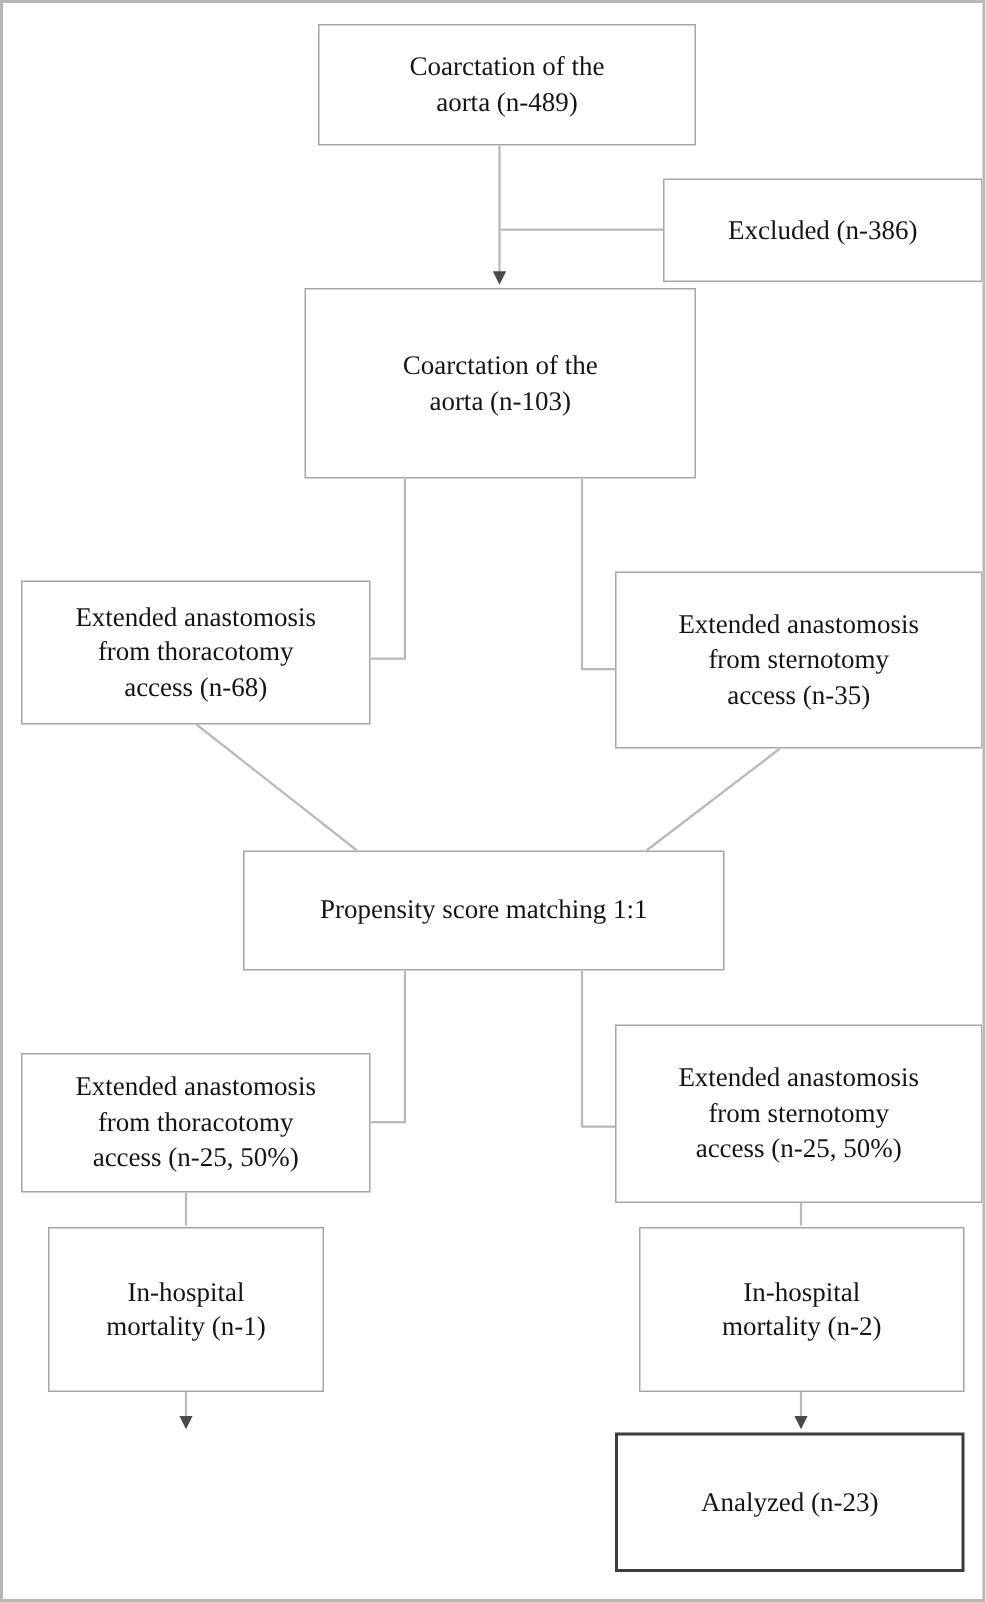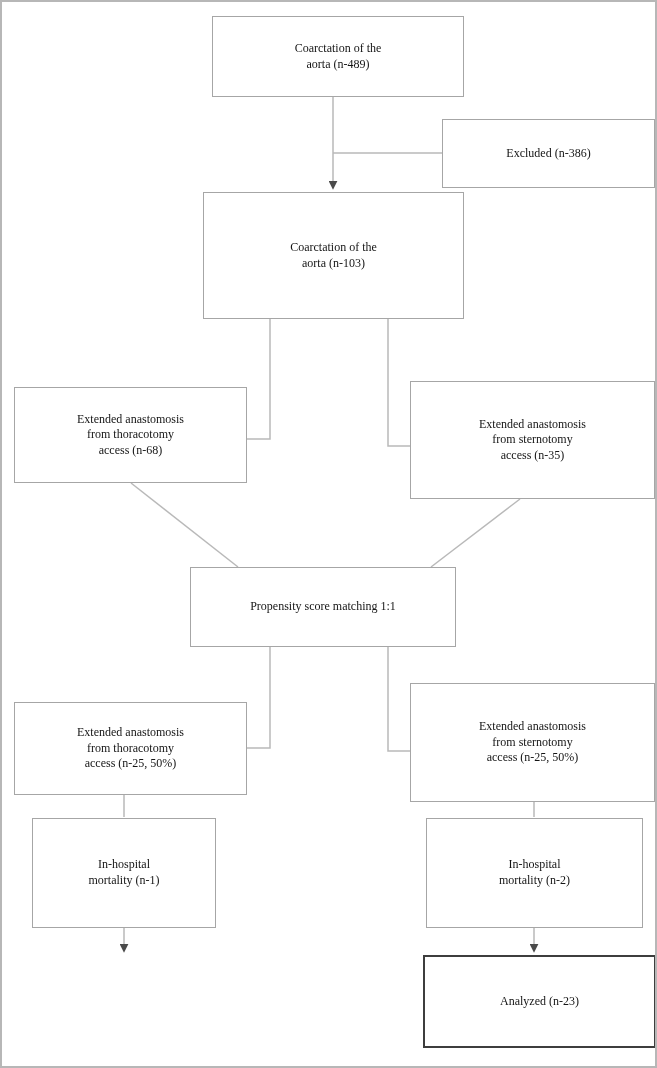--- a/index.html
+++ b/index.html
@@ -35,21 +35,21 @@
 
   .node {
     position: absolute;
     display: flex;
     align-items: center;
     justify-content: center;
     text-align: center;
     background: #ffffff;
     border: 1px solid var(--box-border, #a6a6a6);
     color: var(--text, #141414);
-    font-size: 12px;
+    font-size: 18px;
     line-height: 1.3;
     padding: 4px 8px;
   }
 
   .node .label {
     white-space: pre-line;
   }
 
   .node.strong {
     border: 2px solid var(--emphasis-border, #3d3d3d);
@@ -100,21 +100,21 @@
 from thoracotomy
 access (n-68)</span>
   </div>
 
   <div class="node" style="left:408px; top:379px; width:245px; height:118px;">
     <span class="label">Extended anastomosis
 from sternotomy
 access (n-35)</span>
   </div>
 
-  <div class="node" style="left:160px; top:565px; width:266px; height:80px;margin-left:28px;">
+  <div class="node" style="left:160px; top:565px; width:321px; height:80px;">
     <span class="label">Propensity score matching 1:1</span>
   </div>
 
   <div class="node" style="left:12px; top:700px; width:233px; height:93px;">
     <span class="label">Extended anastomosis
 from thoracotomy
 access (n-25, 50%)</span>
   </div>
 
   <div class="node" style="left:408px; top:681px; width:245px; height:119px;">
@@ -127,17 +127,17 @@
     <span class="label">In-hospital
 mortality (n-1)</span>
   </div>
 
   <div class="node" style="left:424px; top:816px; width:217px; height:110px;">
     <span class="label">In-hospital
 mortality (n-2)</span>
   </div>
 
 
-  <div class="node strong" style="left:421px; top:953px; width:233px; height:93px;">
+  <div class="node strong" style="left:408px; top:953px; width:233px; height:93px;">
     <span class="label">Analyzed (n-23)</span>
   </div>
 
 </div>
 
 </body></html>

